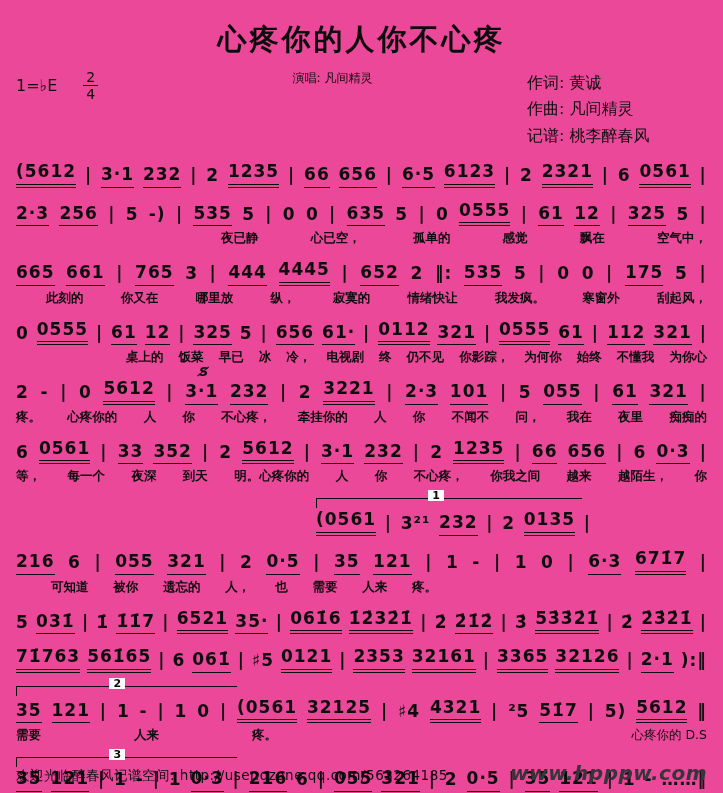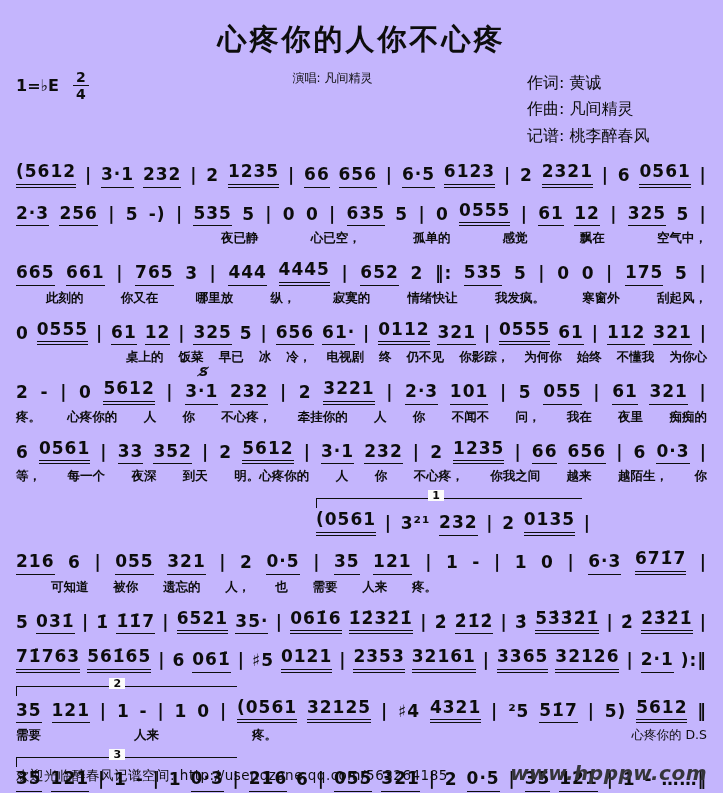--- a/index.html
+++ b/index.html
@@ -1,34 +1,34 @@
 <!DOCTYPE html>
 <html><head>
 <meta charset="utf-8">
 <style>
   html,body{margin:0;padding:0;background:#e8e8e8;}
   .sheet{
     position:relative;
     width:723px;height:793px;
-    background:#c4b5fd;
+    background:#ec4899;
     box-sizing:border-box;
     padding:12px 16px 0 16px;
     overflow:hidden;
     color:#0d0d0d;
     font-family:"DejaVu Sans","Liberation Sans",sans-serif;
   }
   .title{
     text-align:center;
     font-size:29px;
     font-weight:bold;
     letter-spacing:3px;
     margin-top:8px;
   }
   .meta{display:flex;margin-top:10px;align-items:flex-start;}
-  .keysig{width:160px;font-size:16px;font-weight:bold;display:flex;align-items:center;gap:14px;}
+  .keysig{width:160px;font-size:16px;font-weight:normal;display:flex;align-items:center;gap:26px;}
   .ts{display:inline-flex;flex-direction:column;align-items:center;line-height:1;font-size:14px;}
   .ts .num{border-bottom:1.5px solid #0d0d0d;padding:0 3px 1px 3px;}
   .ts .den{padding-top:1px;}
   .singer{flex:1;text-align:center;font-size:12px;}
   .credits{width:180px;font-size:16px;line-height:1.65;text-align:left;white-space:nowrap;margin-left:38px;}
   .score{margin-top:4px;}
   .system{margin-top:13px;position:relative;}
   .notes{
     display:flex;justify-content:space-between;align-items:flex-end;
     font-weight:bold;font-size:17px;line-height:1.15;

